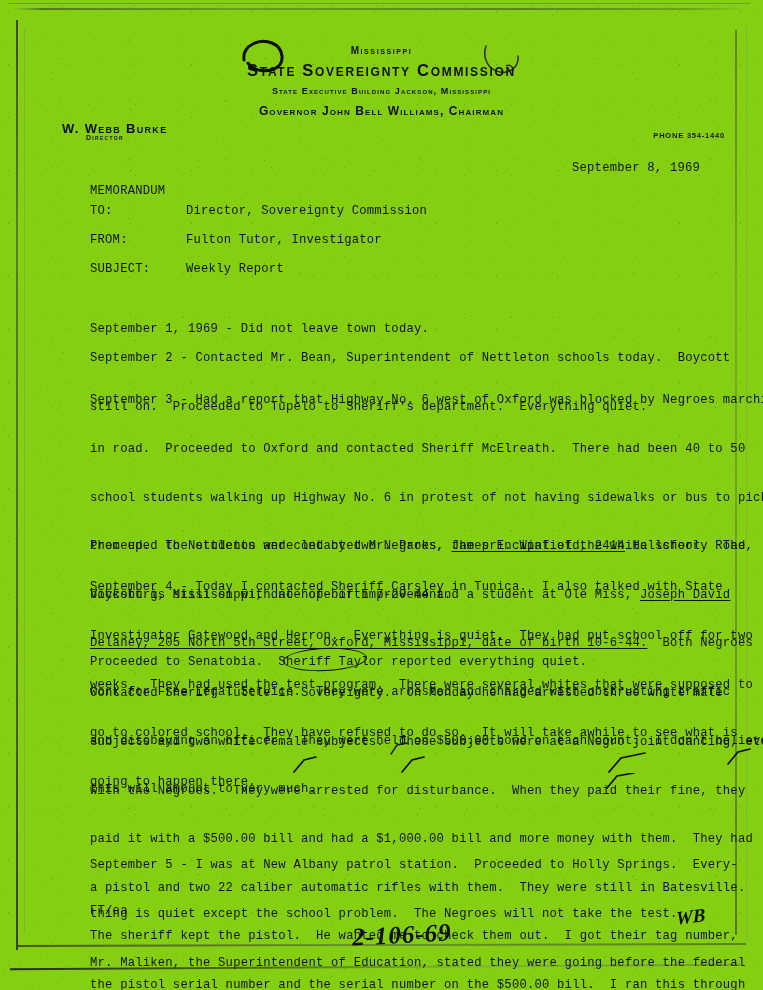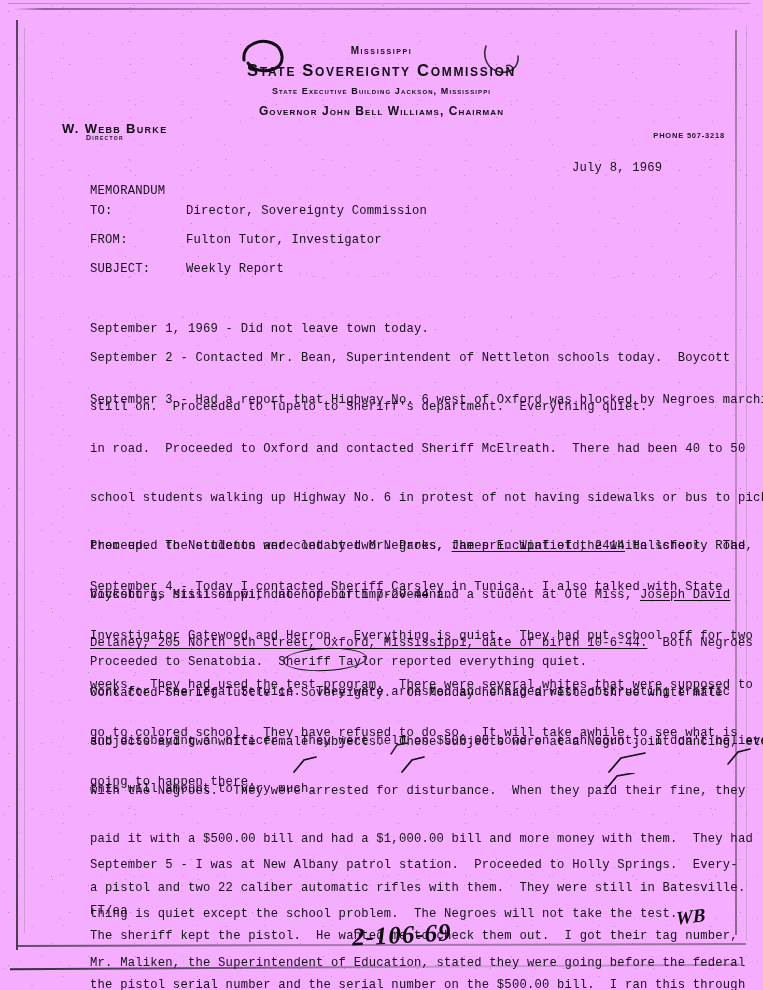--- a/index.html
+++ b/index.html
@@ -5,21 +5,21 @@
 <style>
   html, body {
     margin: 0;
     padding: 0;
     background: #ffffff;
   }
   #page {
     position: relative;
     width: 763px;
     height: 990px;
-    background: #f0abfc;
+    background: #84cc16;
     overflow: hidden;
     font-family: "Liberation Mono", "DejaVu Sans Mono", monospace;
     color: #1a1a1a;
     filter: contrast(1.04);
   }
 
   
   .edge-top {
     position: absolute;
     left: 14px; top: 8px;
@@ -254,23 +254,23 @@
     <path d="M26,26 C30,24 34,27 33,31" fill="none" stroke="#333" stroke-width="1.4"></path>
   </svg>
 
   <div class="lh lh-state sc-caps">Mississippi</div>
   <div class="lh lh-commission sc-caps">State Sovereignty Commission</div>
   <div class="lh lh-building sc-caps">State Executive Building    Jackson, Mississippi</div>
   <div class="lh lh-chairman sc-caps">Governor John Bell Williams, Chairman</div>
 
   <div class="lh-director-name sc-caps">W. Webb Burke</div>
   <div class="lh-director-title sc-caps">Director</div>
-  <div class="lh-phone">PHONE 507-3218</div>
-
-  <div class="typed date-line">July 8, 1969</div>
+  <div class="lh-phone">PHONE 354-1440</div>
+
+  <div class="typed date-line">September 8, 1969</div>
   <div class="typed memo-title">MEMORANDUM</div>
 
   <div class="typed hdr-label row-to">TO:</div>
   <div class="typed hdr-value row-to">Director, Sovereignty Commission</div>
 
   <div class="typed hdr-label row-from">FROM:</div>
   <div class="typed hdr-value row-from">Fulton Tutor, Investigator</div>
 
   <div class="typed hdr-label row-subj">SUBJECT:</div>
   <div class="typed hdr-value row-subj">Weekly Report</div>

